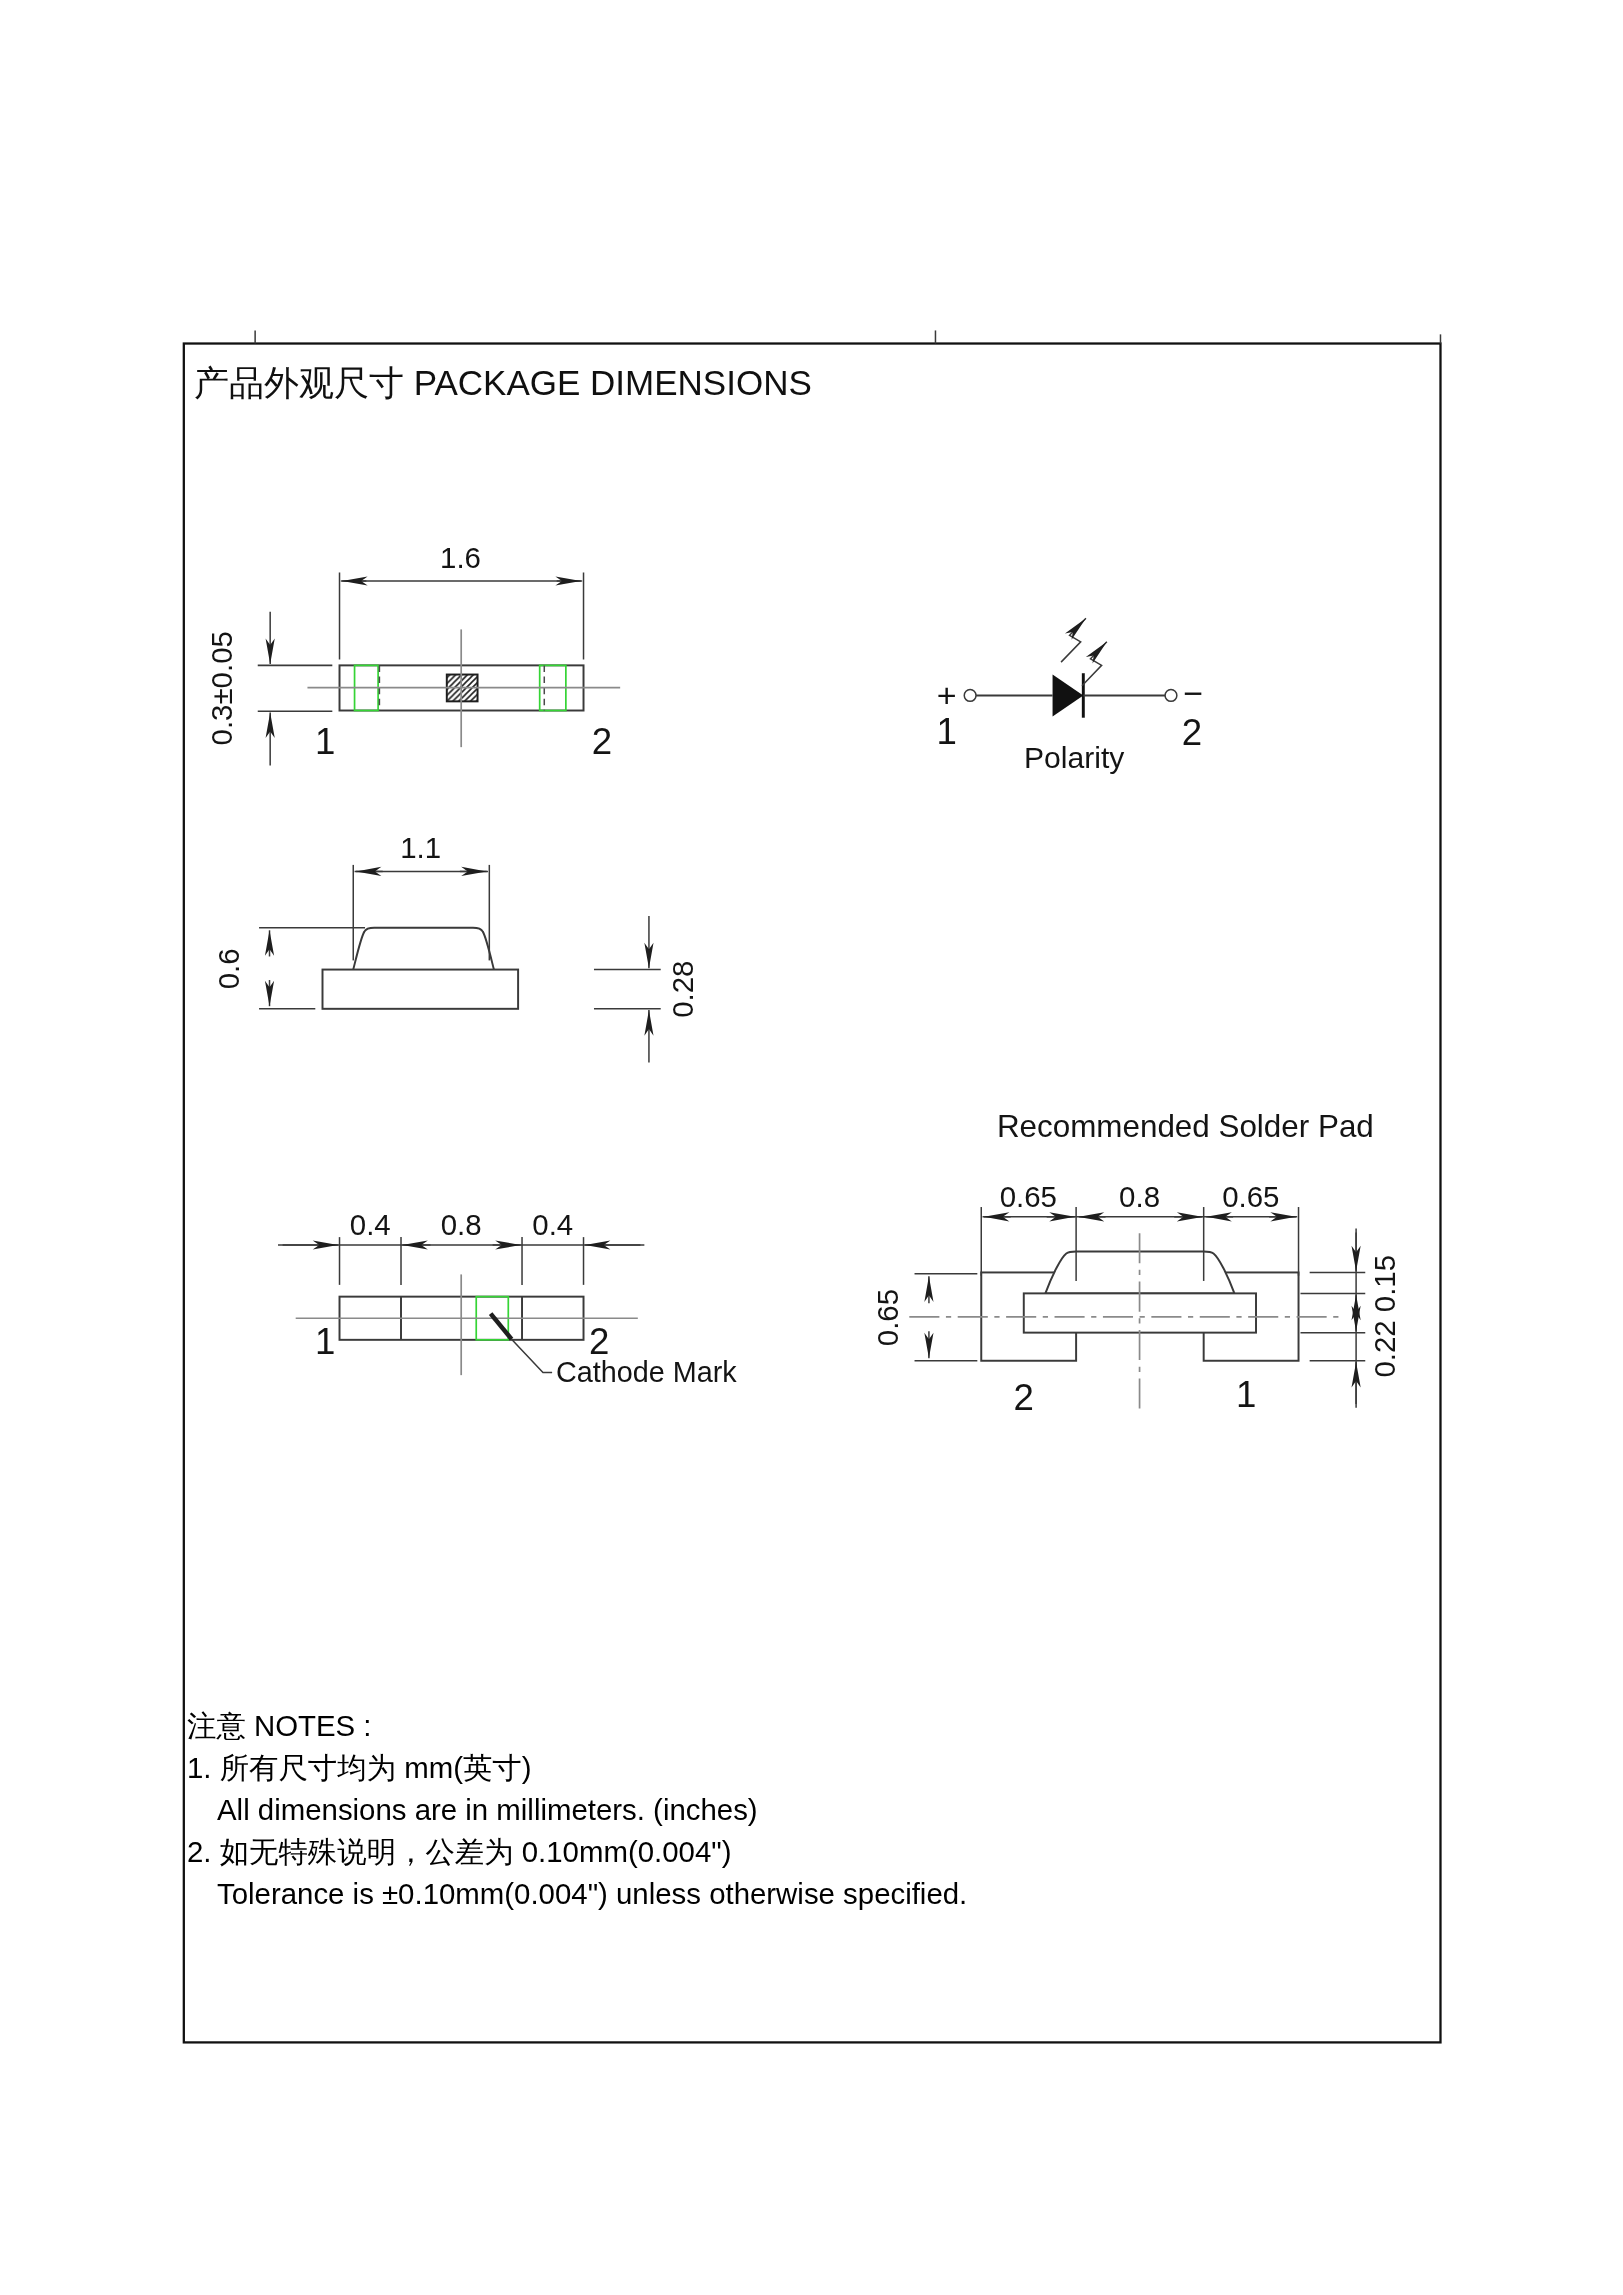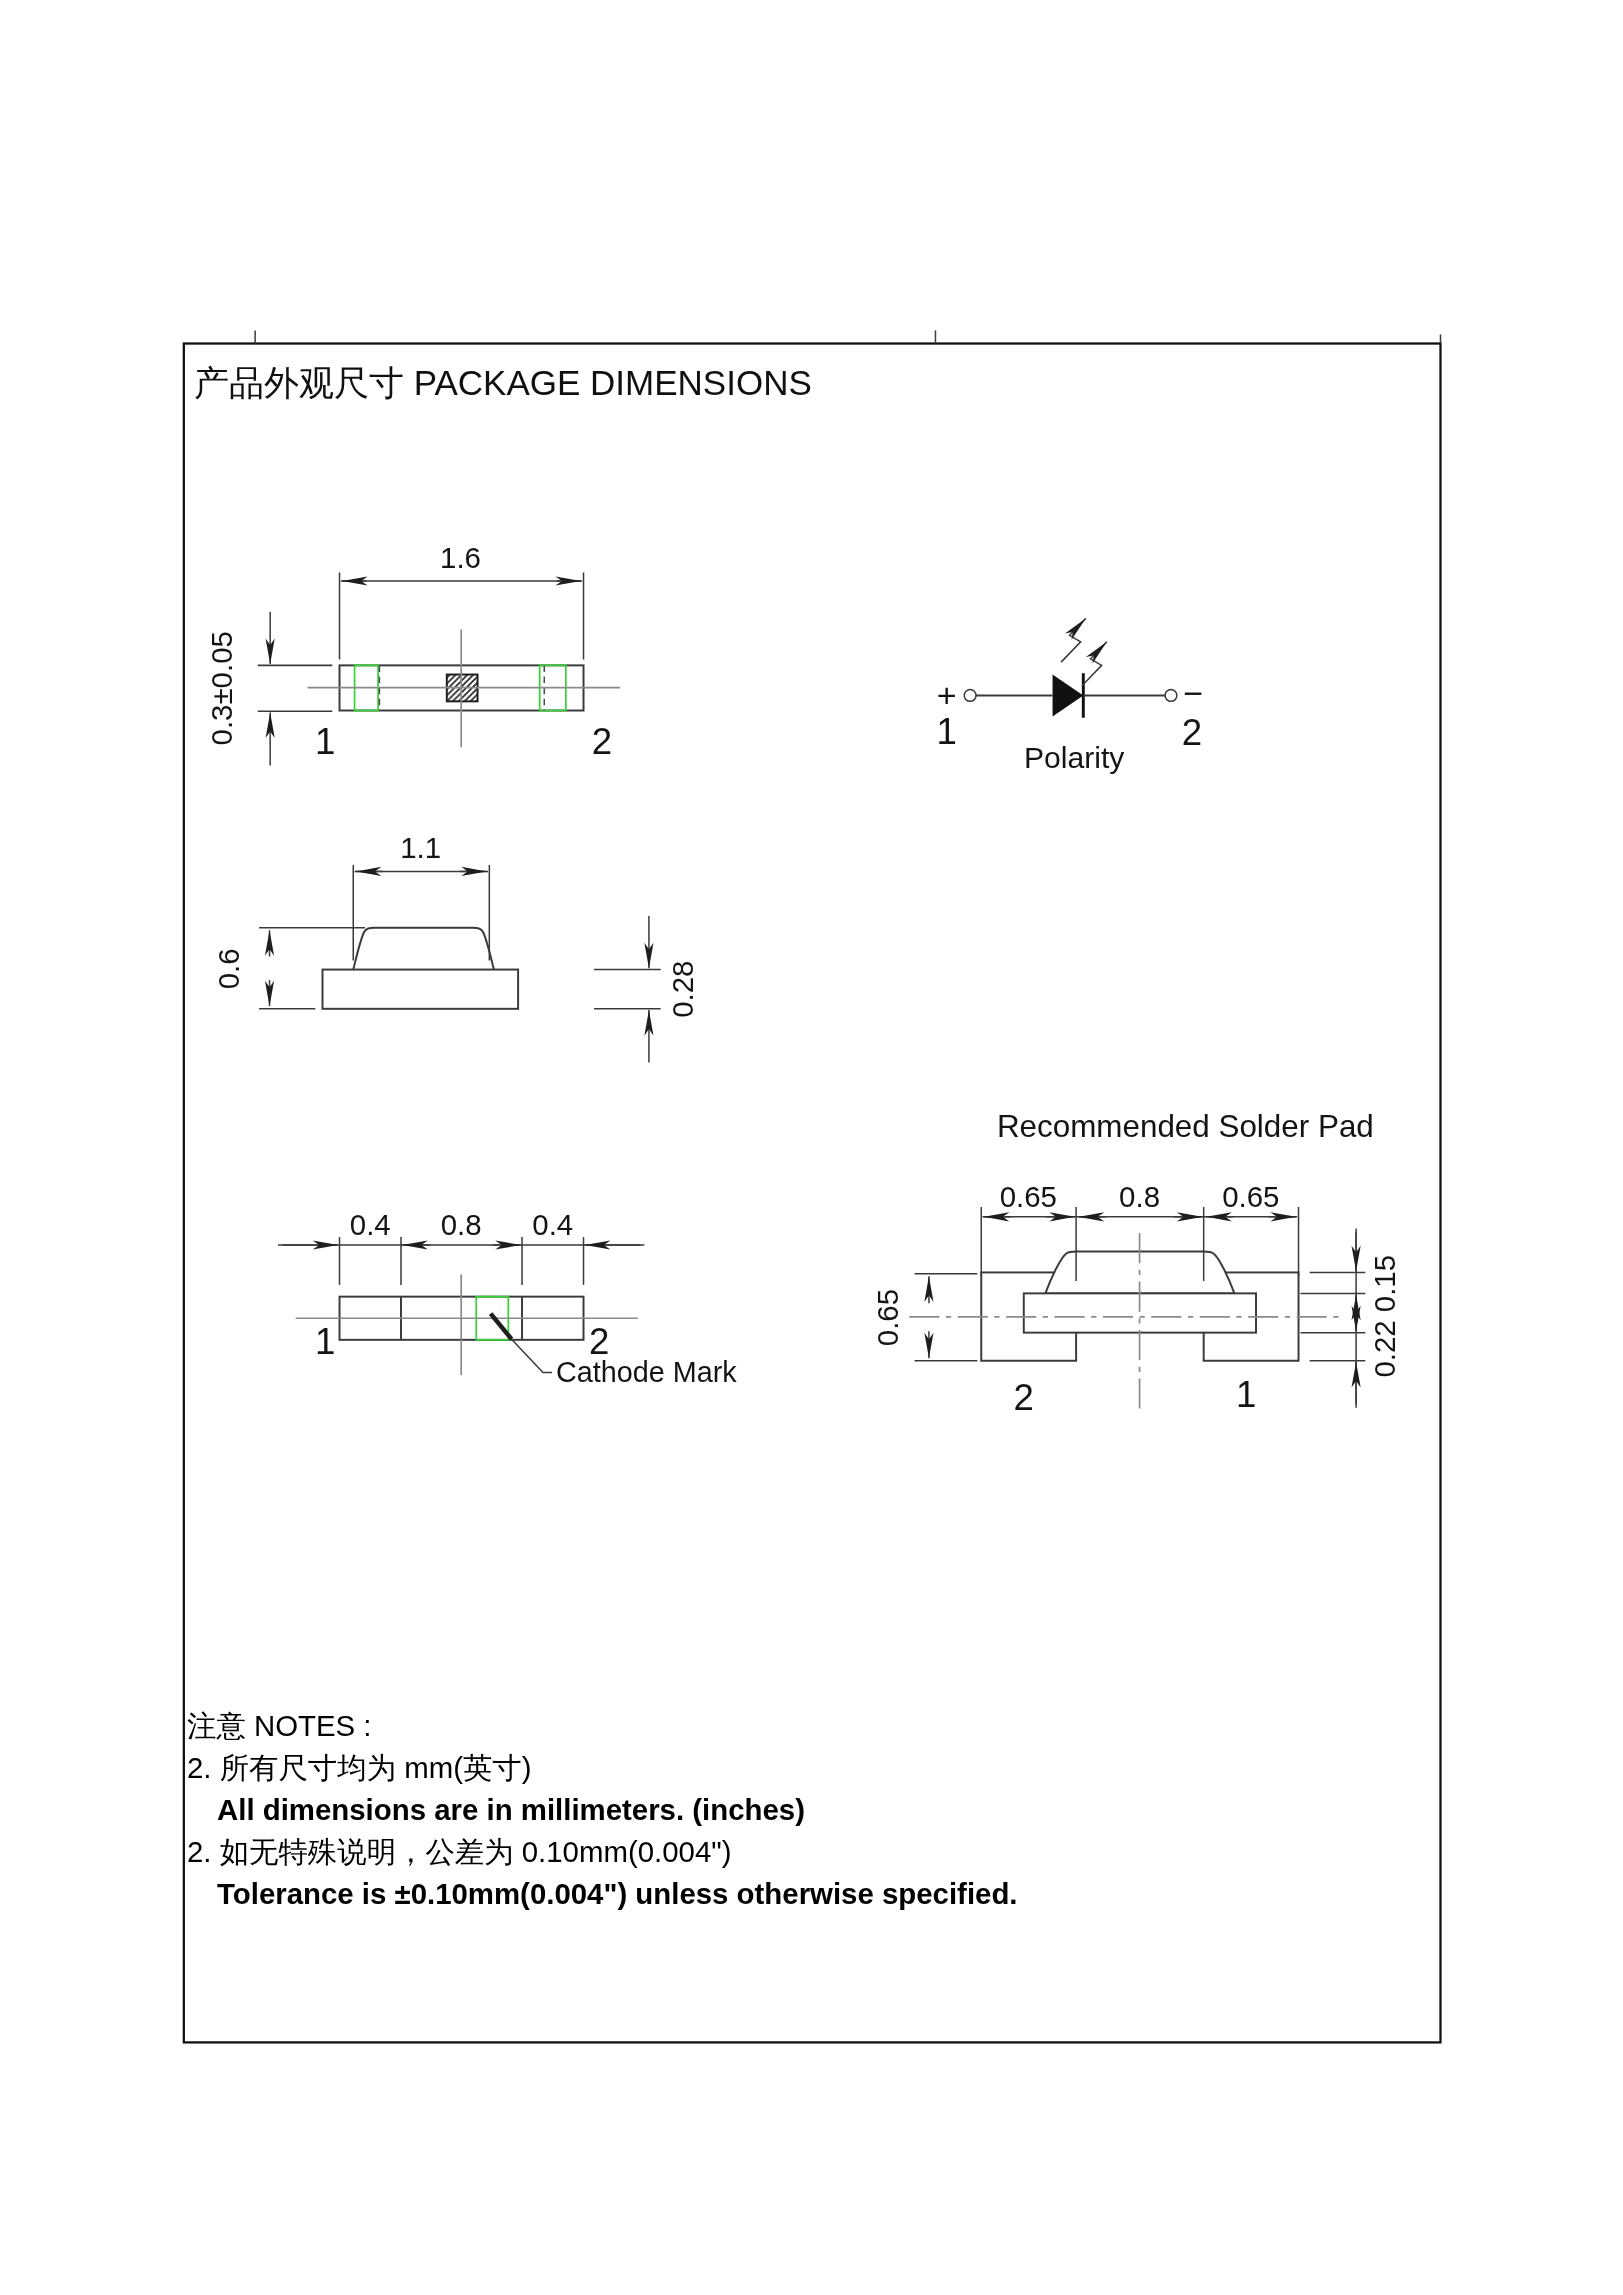--- a/index.html
+++ b/index.html
@@ -1,20 +1,20 @@
 <!DOCTYPE html>
 <html style="font-size:10.5px"><head>
 <meta charset="utf-8">
 <style>
   html,body{margin:0;padding:0;background:#ffffff;}
   body{width:1623px;height:2295px;position:relative;font-family:"Liberation Sans",sans-serif;color:#141414;overflow:hidden;}
   #drawing{position:absolute;left:0;top:0;}
   .page-title{position:absolute;left:194px;top:360px;font-size:35px;letter-spacing:0px;color:#101010;white-space:nowrap;}
   .notes{position:absolute;left:187px;top:1705px;font-size:29.4px;line-height:42px;color:#000000;}
-  .notes .indent{padding-left:30px;font-weight:bold;}
+  .notes .indent{padding-left:30px;}
   
   .s  {stroke:#3a3a3a;stroke-width:3;fill:none;}
   .s2 {stroke:#3a3a3a;stroke-width:2.3;fill:none;}
   .sg {stroke:#35d435;stroke-width:2.6;fill:none;}
   .cl {stroke:#8a8a8a;stroke-width:2.6;fill:none;}
   .cld{stroke:#8a8a8a;stroke-width:2.6;fill:none;stroke-dasharray:46 10 8 10;}
   .dash{stroke:#4a4a4a;stroke-width:2.3;stroke-dasharray:10 7;fill:none;}
   .thick{stroke:#1e1e1e;stroke-width:7;fill:none;}
   text{fill:#141414;}
   .t44{font-size:44px;} .t45{font-size:45px;} .t46{font-size:46px;} .t48{font-size:48px;} .t52{font-size:52px;} .t56{font-size:56px;}
@@ -187,18 +187,18 @@
     <line x1="2073" y1="2146" x2="2073" y2="2082" class="s2" marker-end="url(#ar)"></line>
     <text transform="translate(2133,2012) rotate(-90)" class="t45 mid">0.22 0.15</text>
 
     <text x="1565" y="2155" class="t56 mid">2</text>
     <text x="1905" y="2150" class="t56 mid">1</text>
   </g>
 </svg>
 
 <div class="notes">
   <div>注意 NOTES :</div>
-  <div>2.  所有尺寸均为 mm(英寸)</div>
+  <div>1.  所有尺寸均为 mm(英寸)</div>
   <div class="indent">All dimensions are in millimeters. (inches)</div>
   <div>2.  如无特殊说明，公差为 0.10mm(0.004")</div>
   <div class="indent">Tolerance is ±0.10mm(0.004") unless otherwise specified.</div>
 </div>
 
 
 </body></html>

